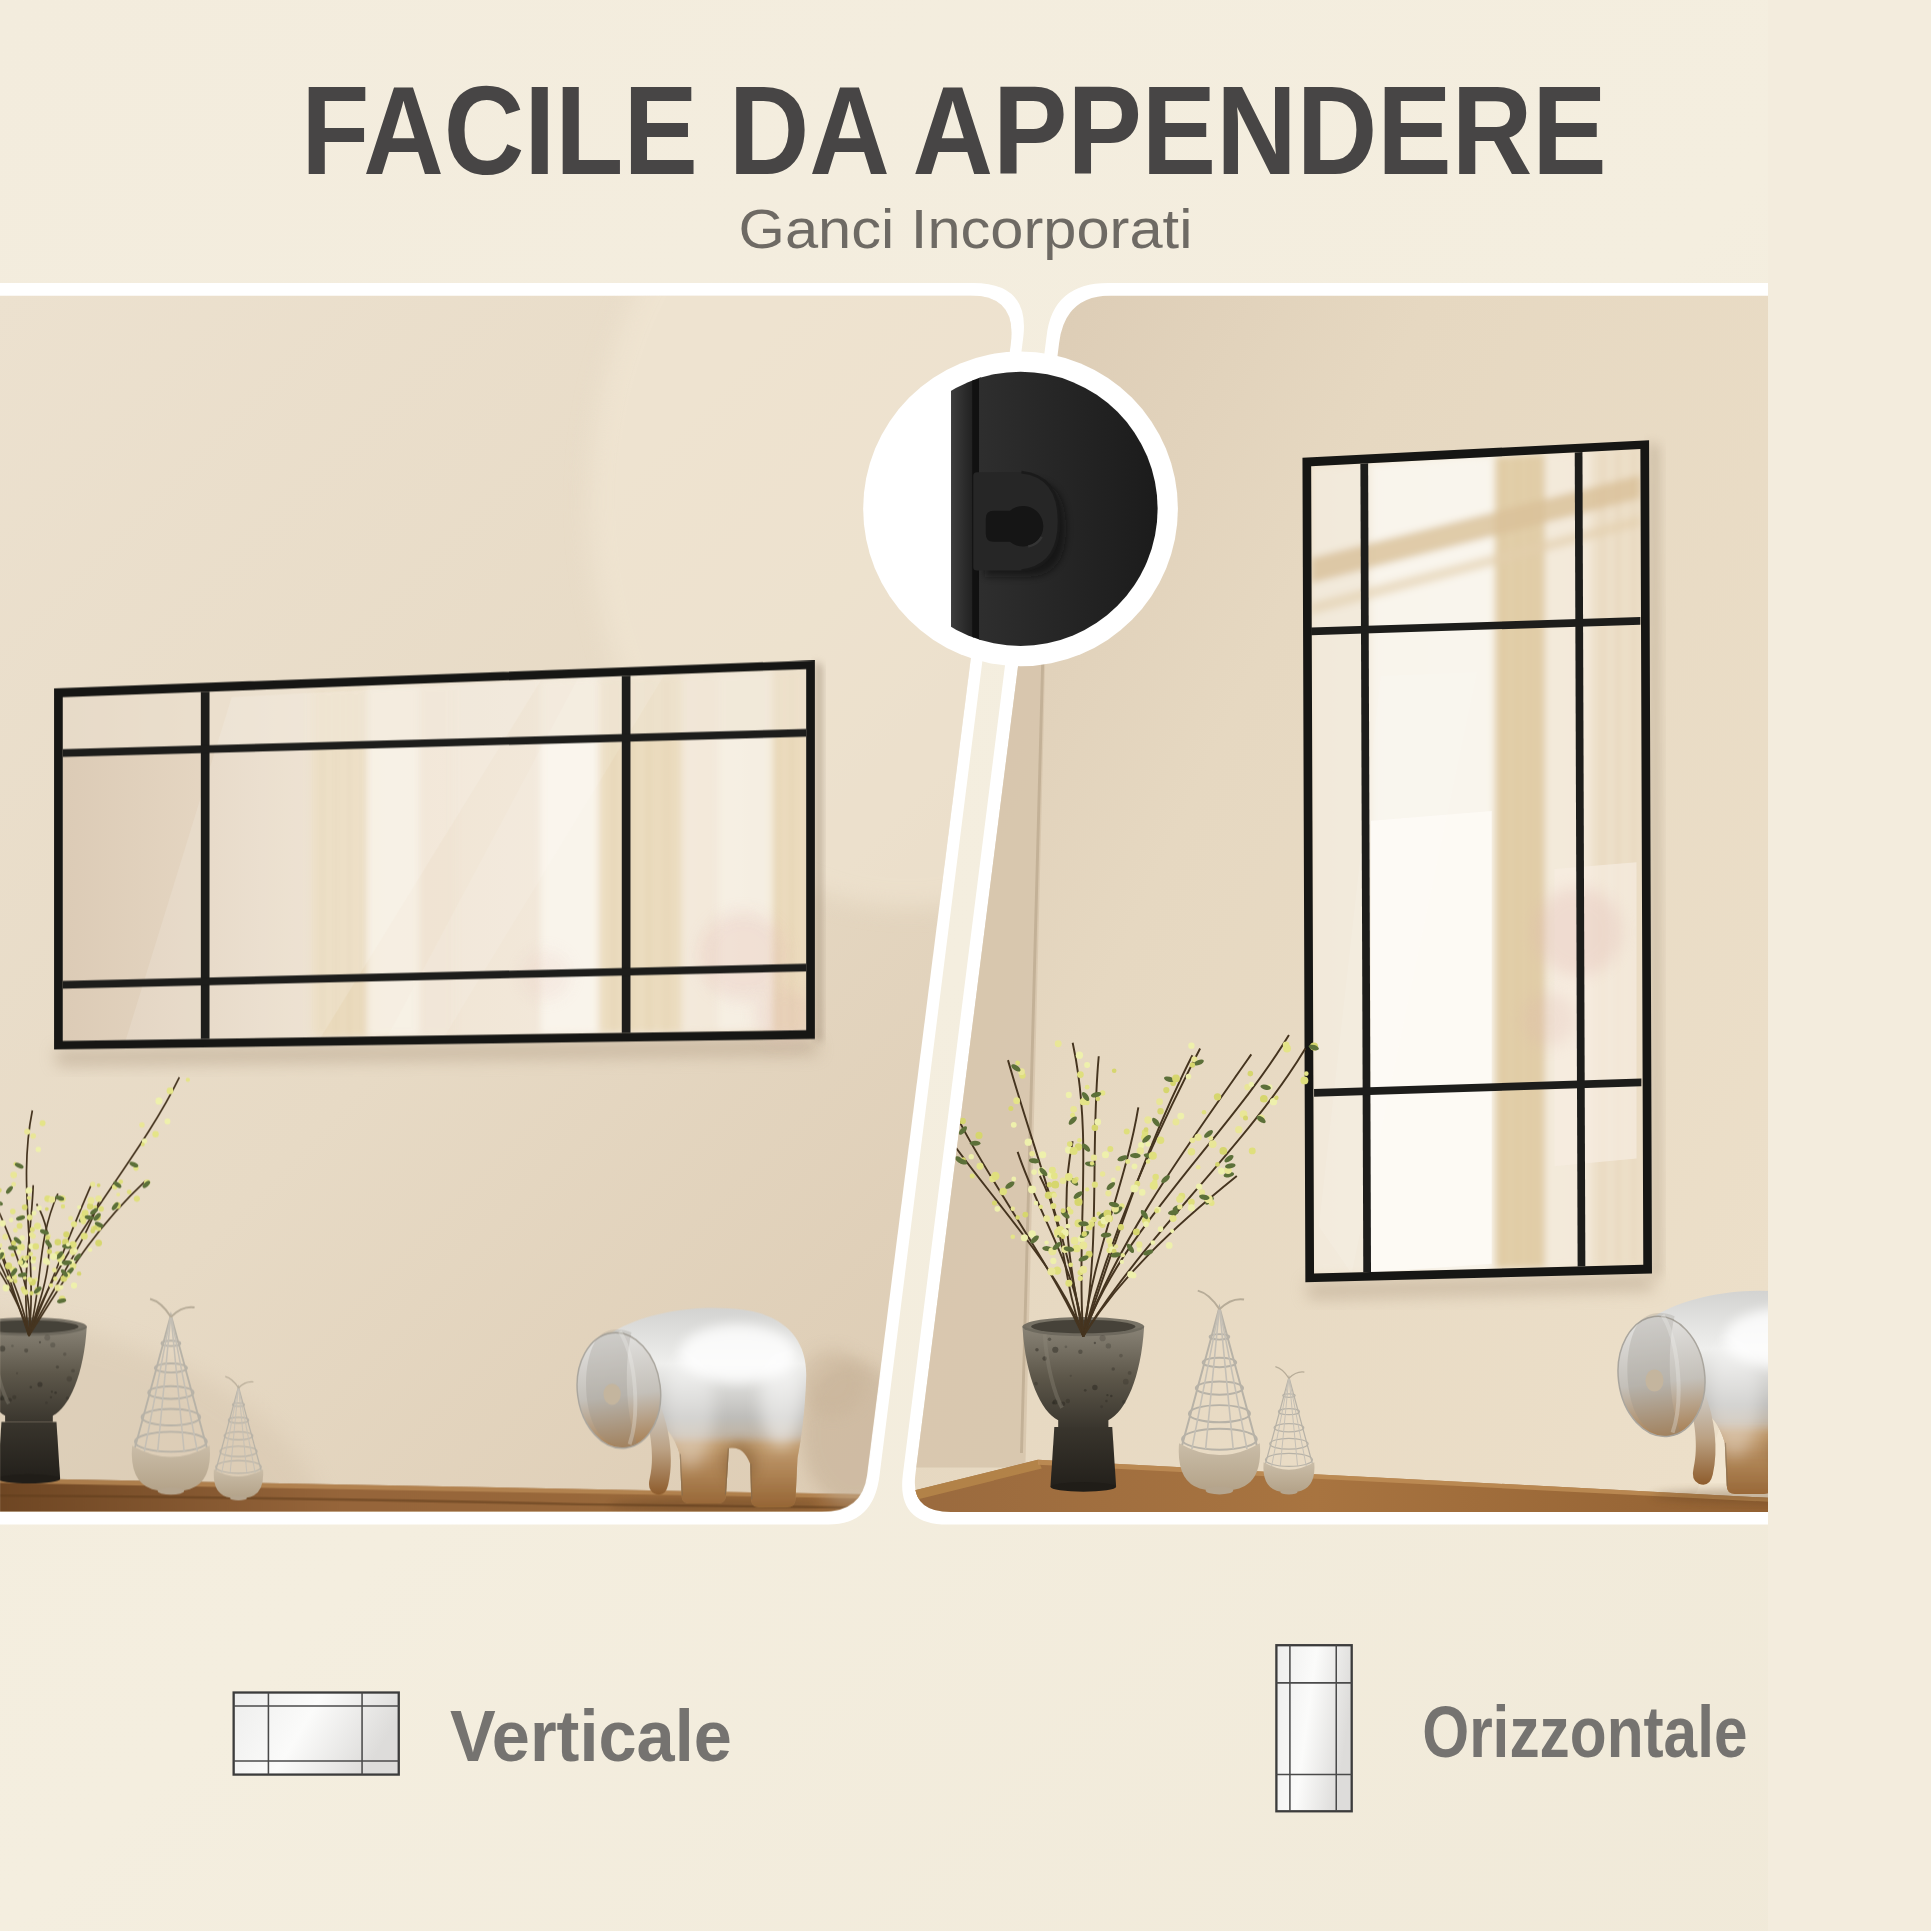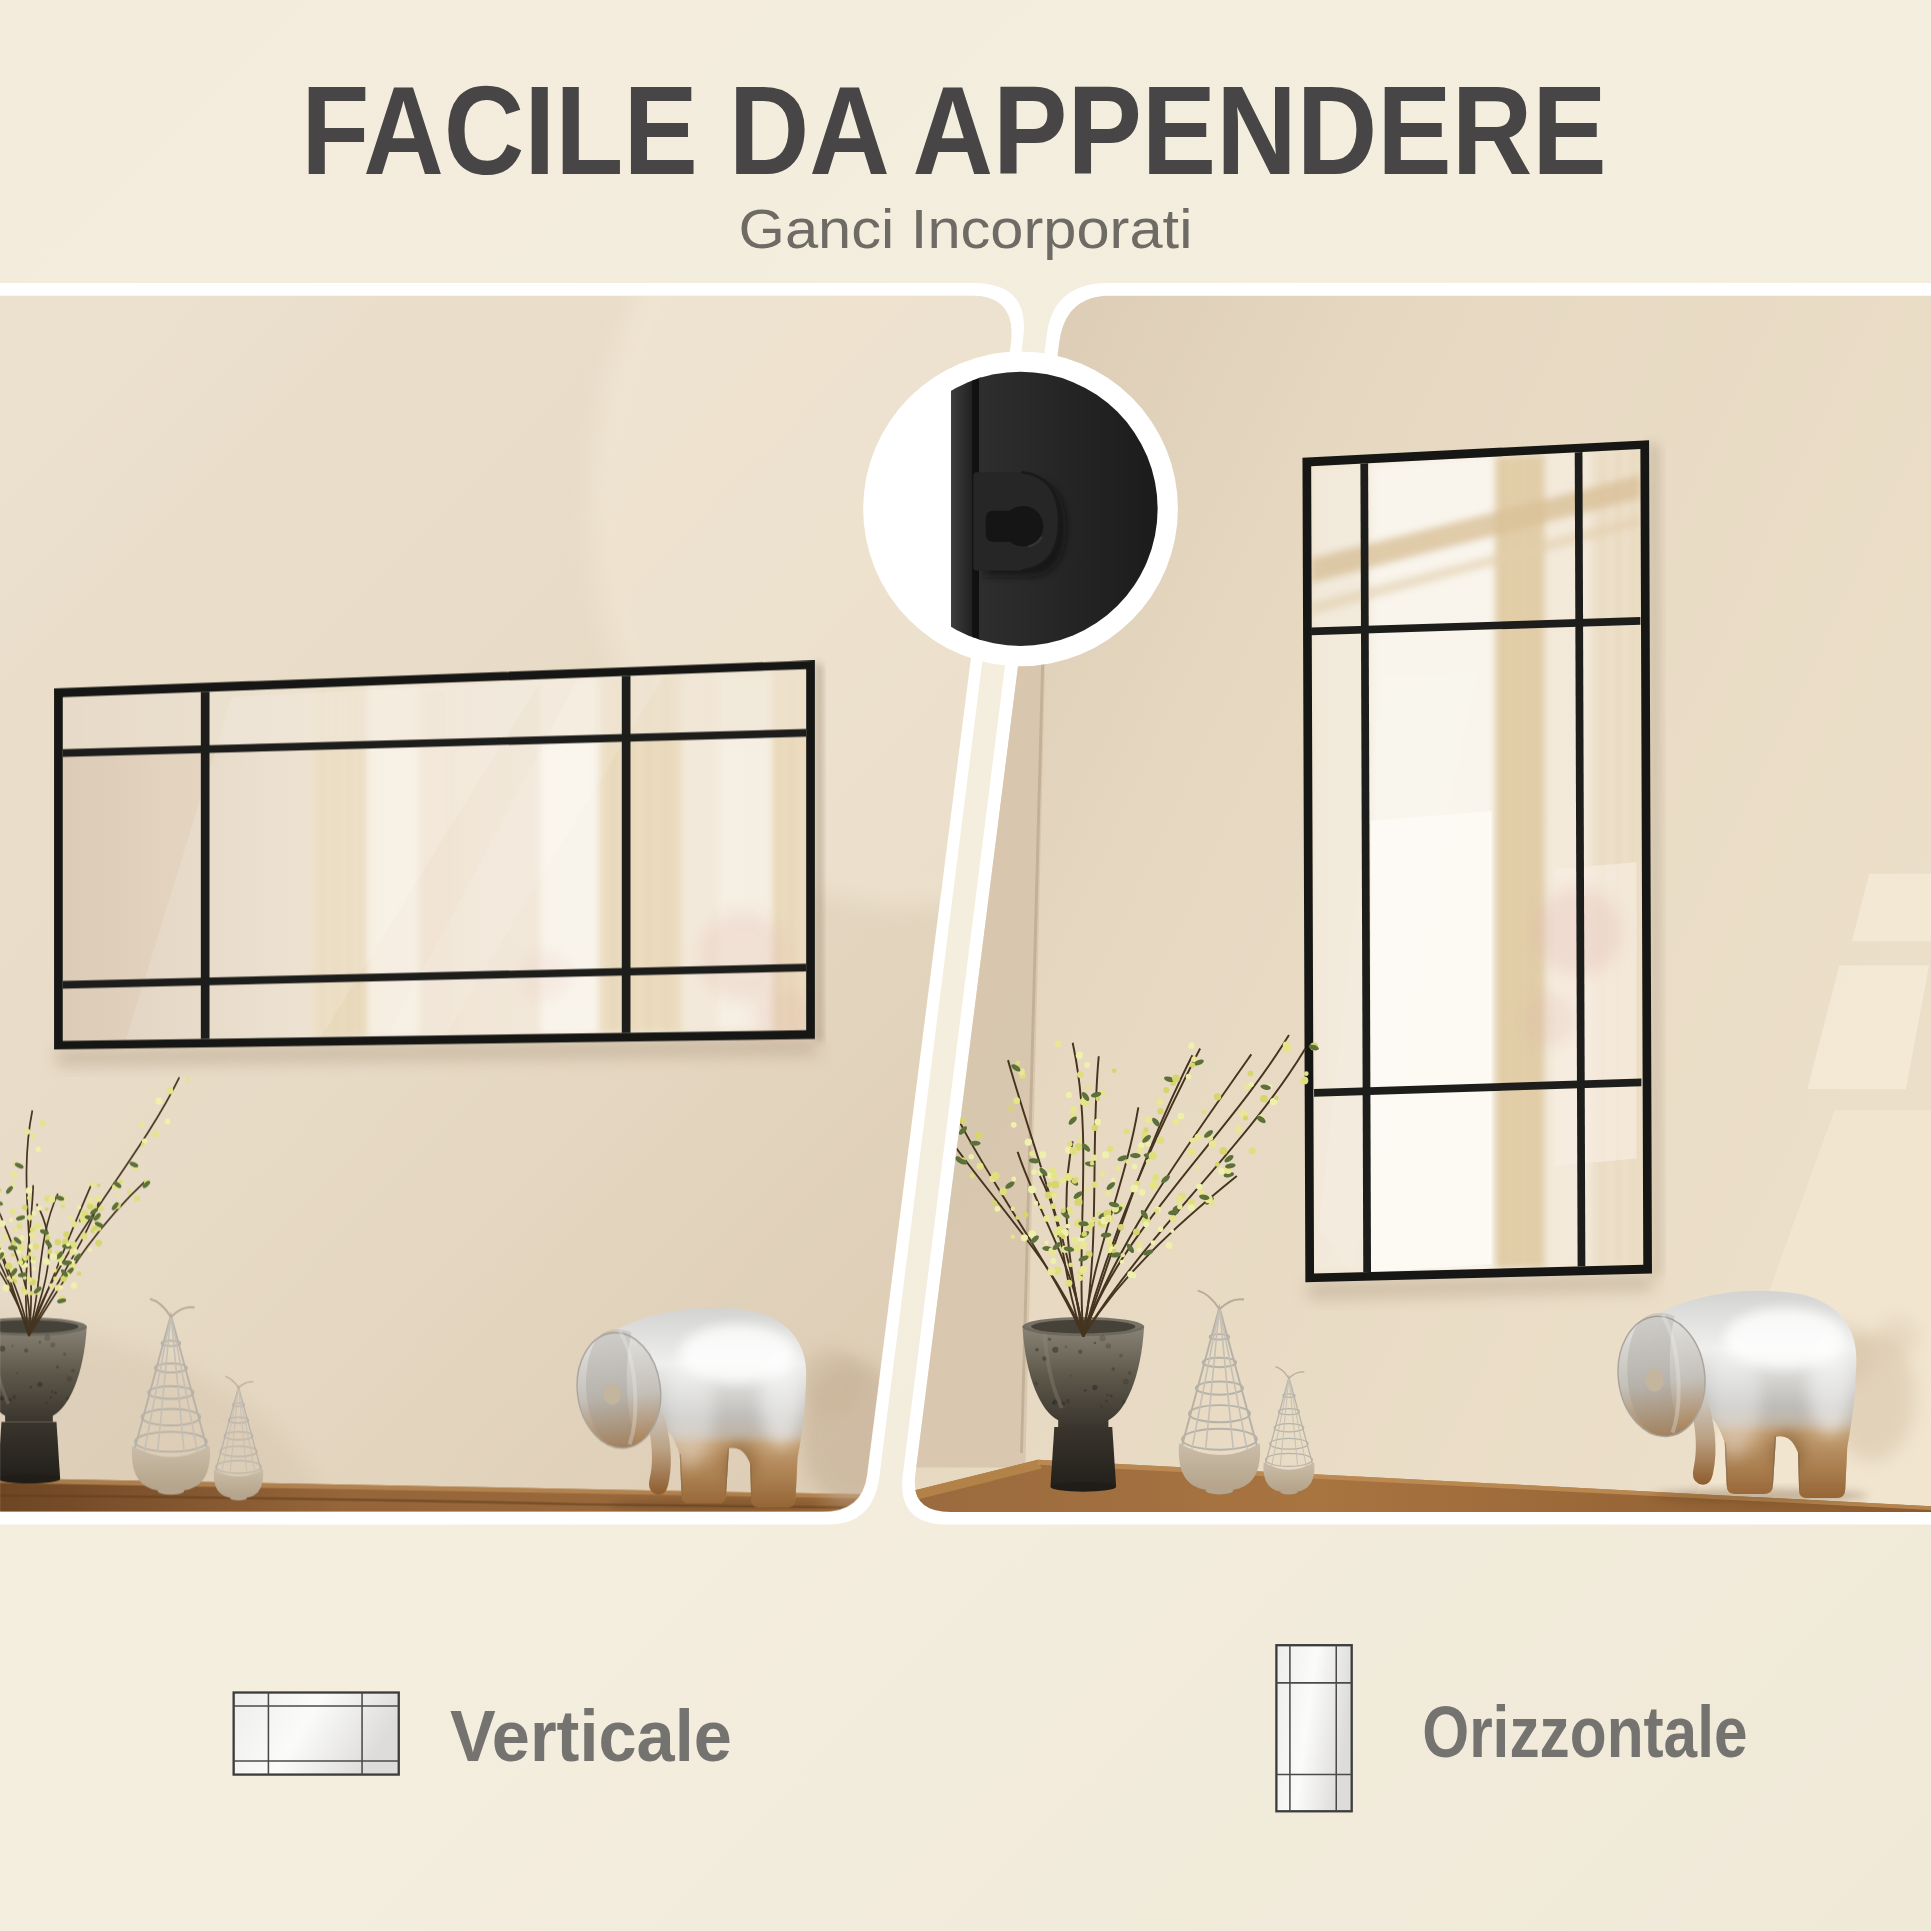--- a/index.html
+++ b/index.html
@@ -1,15 +1,15 @@
 <!DOCTYPE html>
 <html><head><meta charset="utf-8">
 <style>
 html,body{margin:0;padding:0;background:#f3ecdd;}
-#page{position:relative;width:1931px;height:1931px;overflow:hidden;}
+#page{position:relative;width:1768px;height:1931px;overflow:hidden;}
 svg{display:block;}
 </style></head>
 <body>
 <div id="page">
     <svg width="1931" height="1931" viewBox="0 0 2000 2000" xmlns="http://www.w3.org/2000/svg" font-family="Liberation Sans, sans-serif">
       <defs>
 <linearGradient id="bgG" x1="0" y1="0" x2="1" y2="1">
  <stop offset="0" stop-color="#f3ecdd"></stop>
           <stop offset="0.5" stop-color="#f4eedf"></stop>
           <stop offset="1" stop-color="#f0e9d8"></stop>

